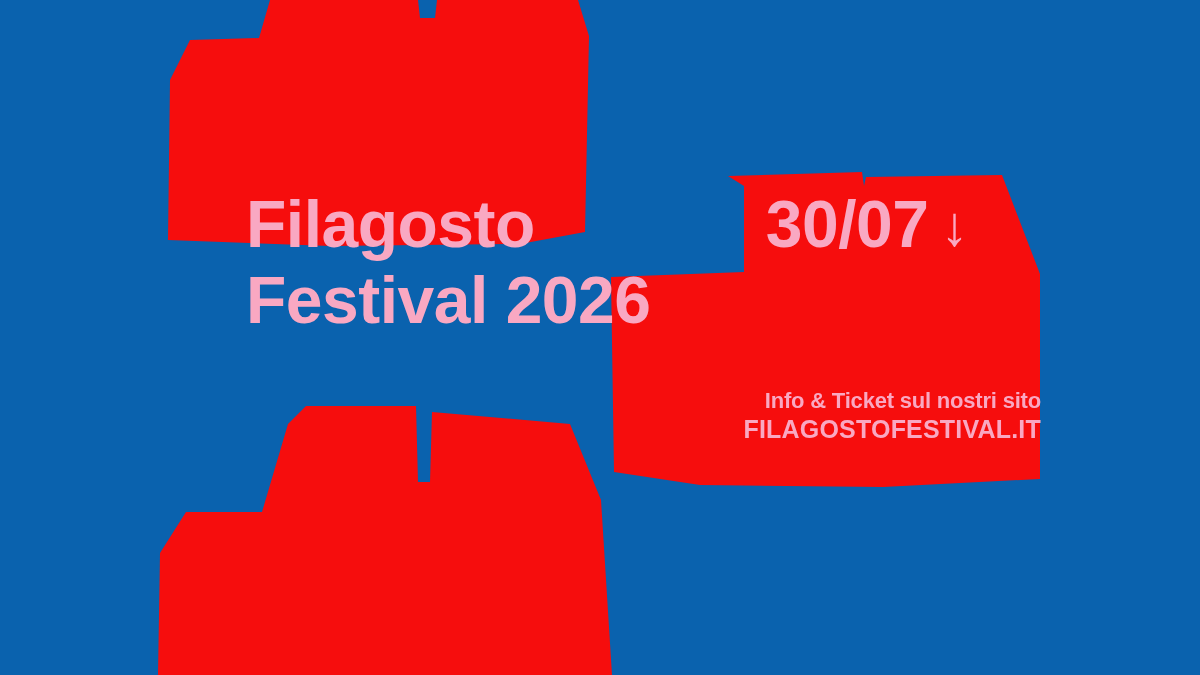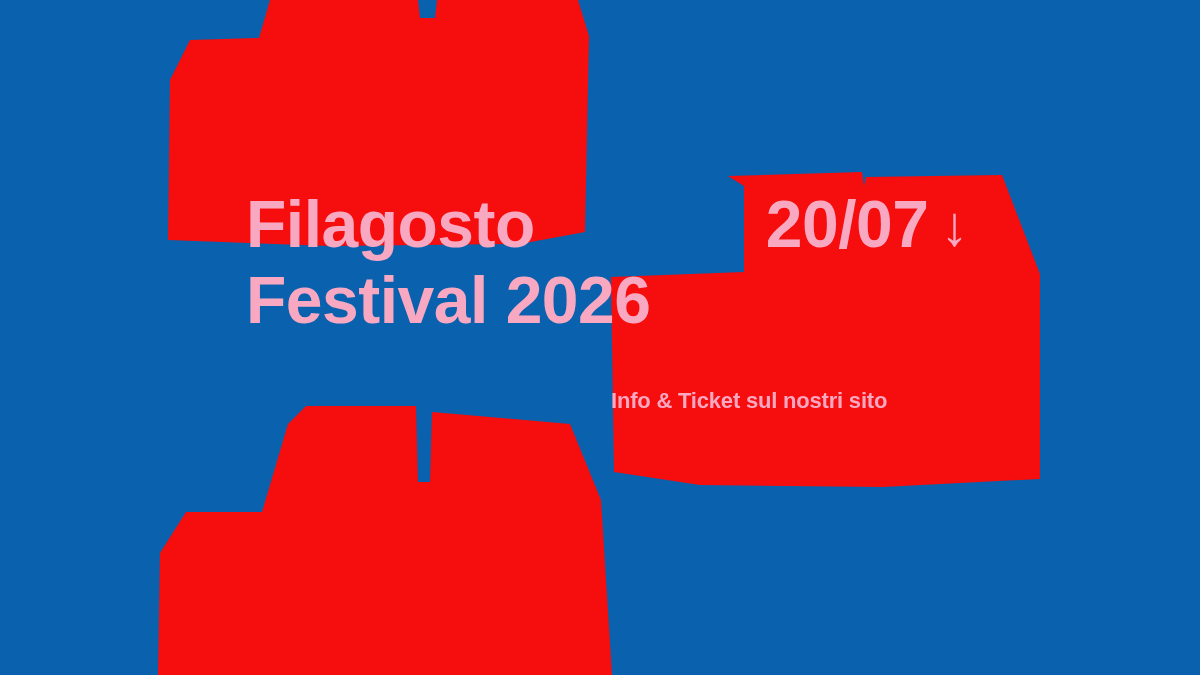--- a/index.html
+++ b/index.html
@@ -70,21 +70,21 @@
     margin-left: 12px;
     font-weight: bold;
   }
 
   
   .info-block {
     position: absolute;
     left: 611px;
     top: 388px;
     width: 430px;
-    text-align: left;
+    text-align: right;
     color: #f9a8c2;
   }
   .info-line-1 {
     display: block;
     font-weight: bold;
     font-size: 22px;
     line-height: 26px;
     letter-spacing: -0.2px;
   }
   .info-line-2 {
@@ -108,21 +108,22 @@
   </svg>
 
   <div id="text-layer">
 
     <div class="wordmark">
       <span class="line">Filagosto</span>
       <span class="line">Festival 2026</span>
     </div>
 
     <div class="dates">
-      <span class="date-line"><span>20/07</span><span class="arrow-glyph">↓</span></span>
+      <span class="date-line"><span>30/07</span><span class="arrow-glyph">↓</span></span>
     </div>
 
     <div class="info-block">
       <span class="info-line-1">Info &amp; Ticket sul nostri sito</span>
+      <span class="info-line-2">FILAGOSTOFESTIVAL.IT</span>
     </div>
 
   </div>
 </div>
 
 </body></html>

